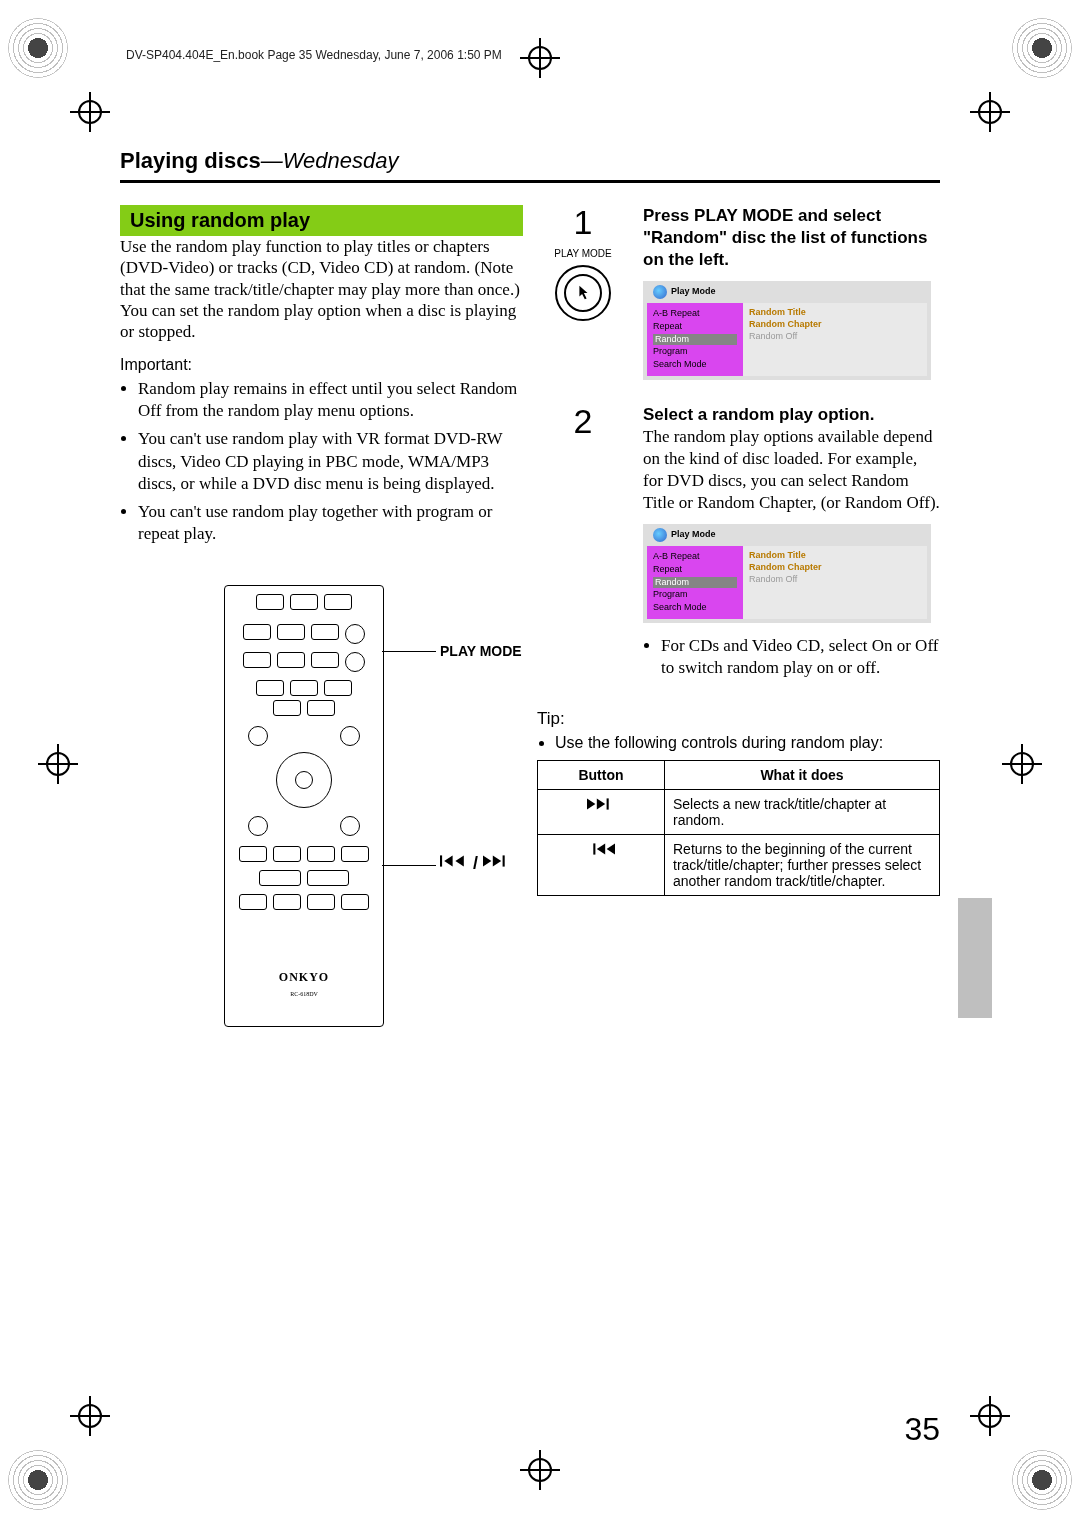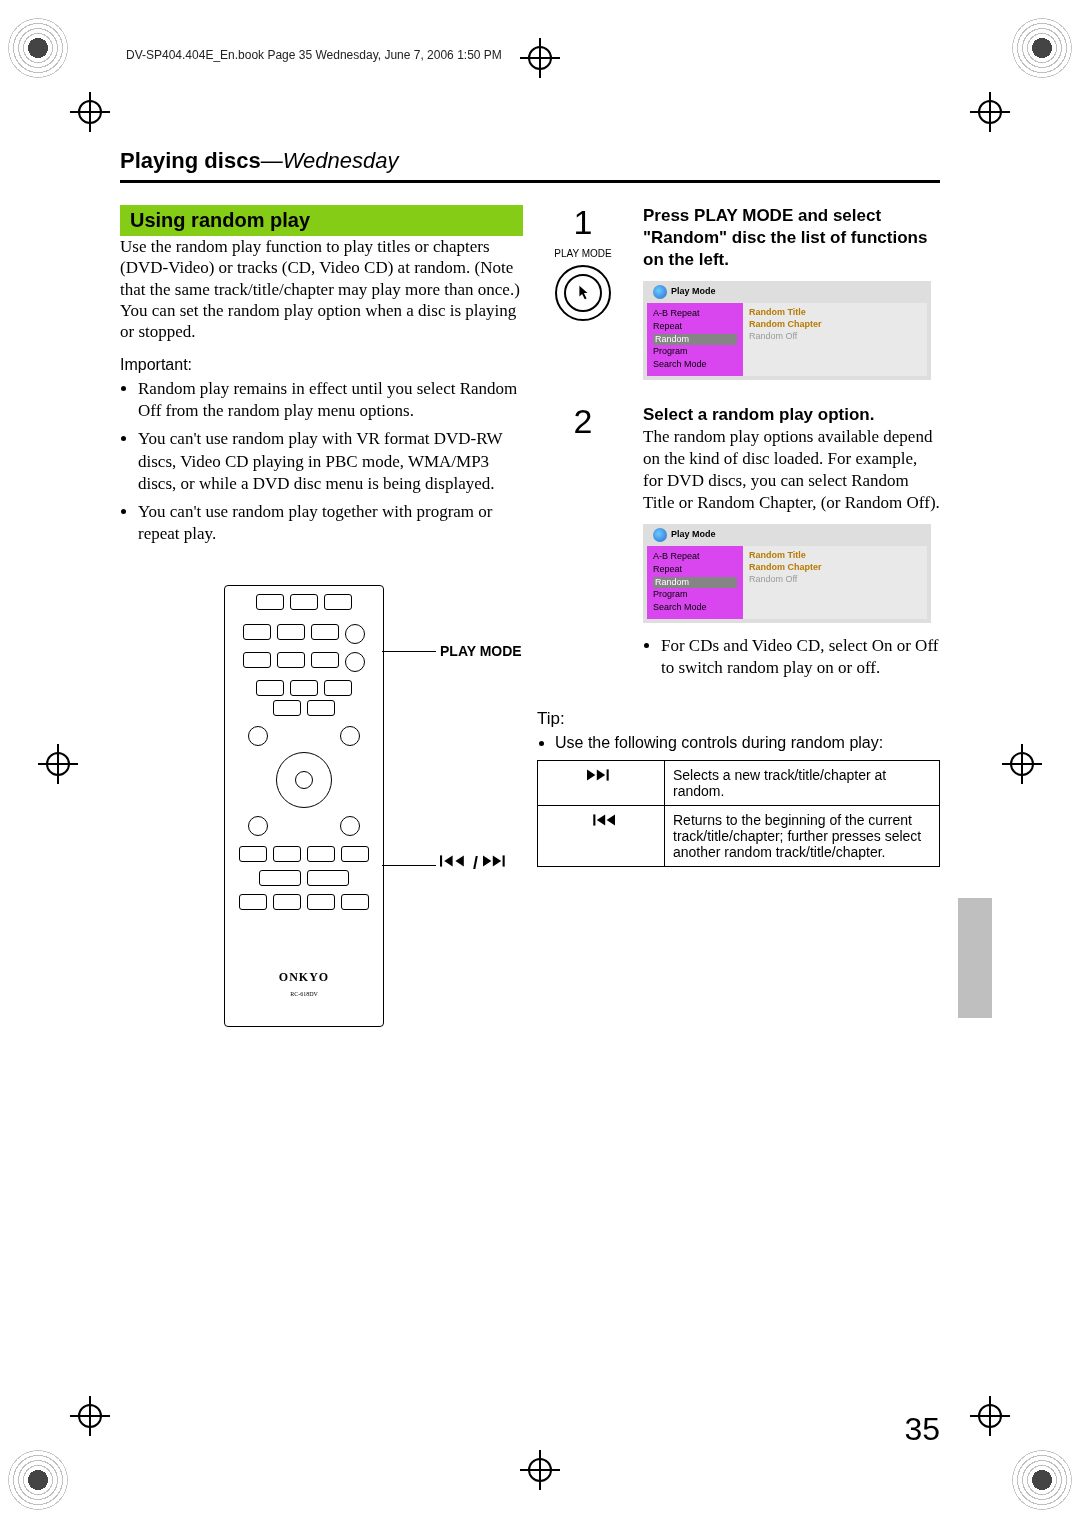--- a/index.html
+++ b/index.html
@@ -404,20 +404,24 @@
         </div>
       </div>
 
       <div class="tip-label sans">Tip:</div>
       <ul class="bullets sans" style="font-size:16px;">
         <li>Use the following controls during random play:</li>
       </ul>
 
       <table class="controls sans">
         <tbody>
+            <tr>
+          <th>Button</th>
+          <th>What it does</th>
+        </tr>
         <tr>
           <td>
             <span class="transport-icon">
               <svg viewBox="0 0 40 20">
                     <polygon points="0,2 12,10 0,18" fill="#000"></polygon>
                     <polygon points="14,2 26,10 14,18" fill="#000"></polygon>
                     <rect x="28" y="2" width="3" height="16" fill="#000"></rect>
                   </svg>
             </span>
           </td>

